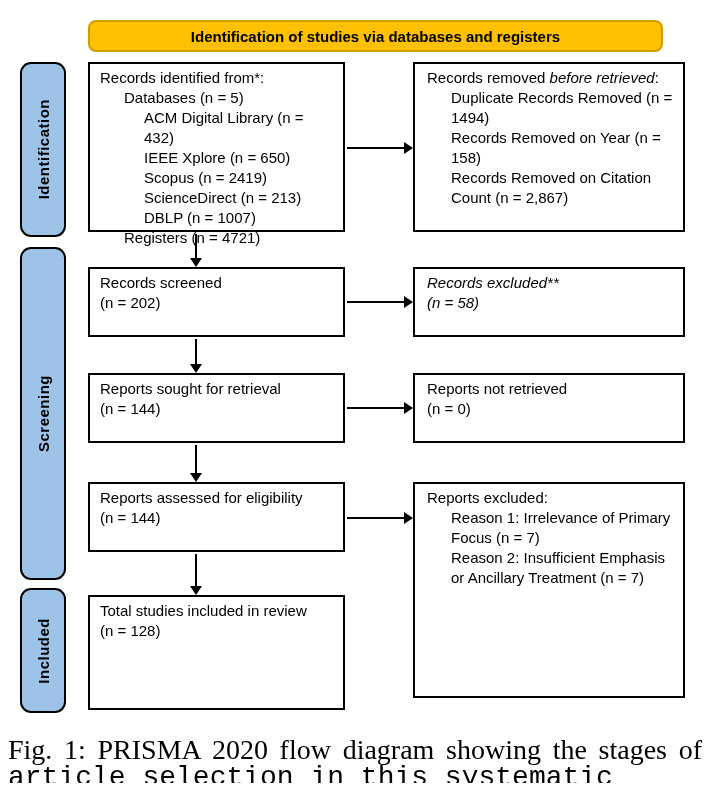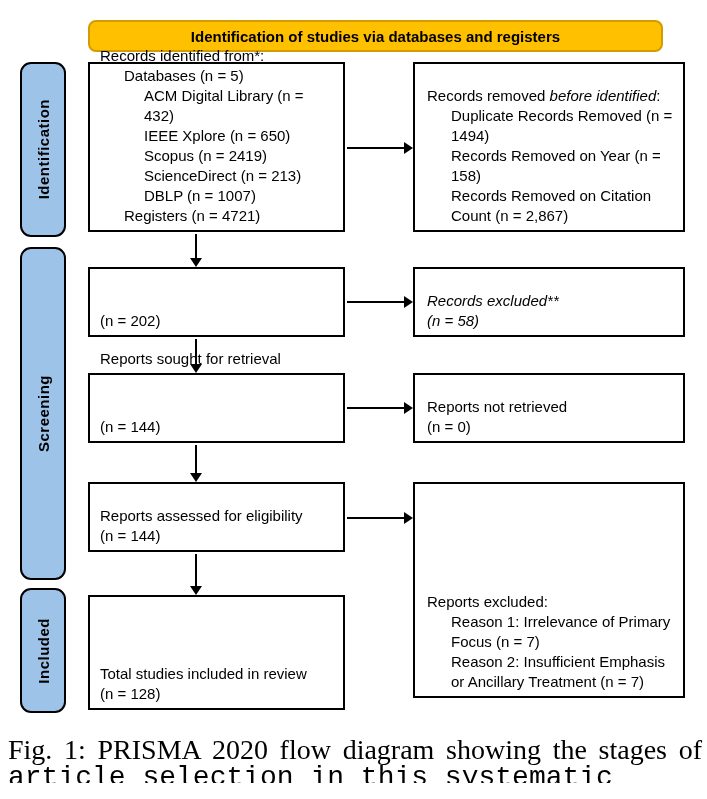--- a/index.html
+++ b/index.html
@@ -45,29 +45,29 @@
   }
   .stage-identification { top: 62px;  height: 175px; }
   .stage-screening      { top: 247px; height: 333px; }
   .stage-included       { top: 588px; height: 125px; }
 
   
   .box {
     position: absolute;
     background: #ffffff;
     border: 2px solid #000000;
-    display: flex; flex-direction: column; justify-content: flex-end;
+    display: flex; flex-direction: column; justify-content: flex-start;
     font-size: 15px; line-height: 20px;
     padding: 4px 8px 4px 10px;
   }
   .left-box  { left: 88px;  width: 257px; }
   .right-box { left: 413px; width: 272px; padding-left: 12px; }
   .b1 { top: 62px;  height: 170px; }
   .b2 { top: 267px; height: 70px; }
-  .b3 { top: 373px; height: 70px; gap: 48px; }
+  .b3 { top: 373px; height: 70px; }
   .b4 { top: 482px; height: 70px; }
   .b5 { top: 595px; height: 115px; }
   .r1 { top: 62px;  height: 170px; }
   .r2 { top: 267px; height: 70px; font-style: italic; }
   .r3 { top: 373px; height: 70px; }
   .r4 { top: 482px; height: 216px; }
 
   .line { }
   .indent-0 { padding-left: 0; }
   .indent-1 { padding-left: 24px; }
@@ -141,37 +141,38 @@
       <div class="line indent-0"><span>Records identified from*:</span></div>
       <div class="line indent-1"><span>Databases (n = 5)</span></div>
       <div class="line indent-2"><span>ACM Digital Library (n = 432)</span></div>
       <div class="line indent-2"><span>IEEE Xplore (n = 650)</span></div>
       <div class="line indent-2"><span>Scopus (n = 2419)</span></div>
       <div class="line indent-2"><span>ScienceDirect (n = 213)</span></div>
       <div class="line indent-2"><span>DBLP (n = 1007)</span></div>
       <div class="line indent-1"><span>Registers (n = 4721)</span></div>
     </div>
   <div class="box left-box b2">
+      <div class="line indent-0"><span>Records screened</span></div>
       <div class="line indent-0"><span>(n = 202)</span></div>
     </div>
   <div class="box left-box b3">
       <div class="line indent-0"><span>Reports sought for retrieval</span></div>
       <div class="line indent-0"><span>(n = 144)</span></div>
     </div>
   <div class="box left-box b4">
       <div class="line indent-0"><span>Reports assessed for eligibility</span></div>
       <div class="line indent-0"><span>(n = 144)</span></div>
     </div>
   <div class="box left-box b5">
       <div class="line indent-0"><span>Total studies included in review</span></div>
       <div class="line indent-0"><span>(n = 128)</span></div>
     </div>
 
   <div class="box right-box r1">
-      <div class="line indent-0"><span>Records removed </span><span class="it">before identified</span><span>:</span></div>
+      <div class="line indent-0"><span>Records removed </span><span class="it">before retrieved</span><span>:</span></div>
       <div class="line indent-1"><span>Duplicate Records Removed (n = 1494)</span></div>
       <div class="line indent-1"><span>Records Removed on Year (n = 158)</span></div>
       <div class="line indent-1"><span>Records Removed on Citation Count (n = 2,867)</span></div>
     </div>
   <div class="box right-box r2">
       <div class="line indent-0"><span>Records excluded**</span></div>
       <div class="line indent-0"><span>(n = 58)</span></div>
     </div>
   <div class="box right-box r3">
       <div class="line indent-0"><span>Reports not retrieved</span></div>

